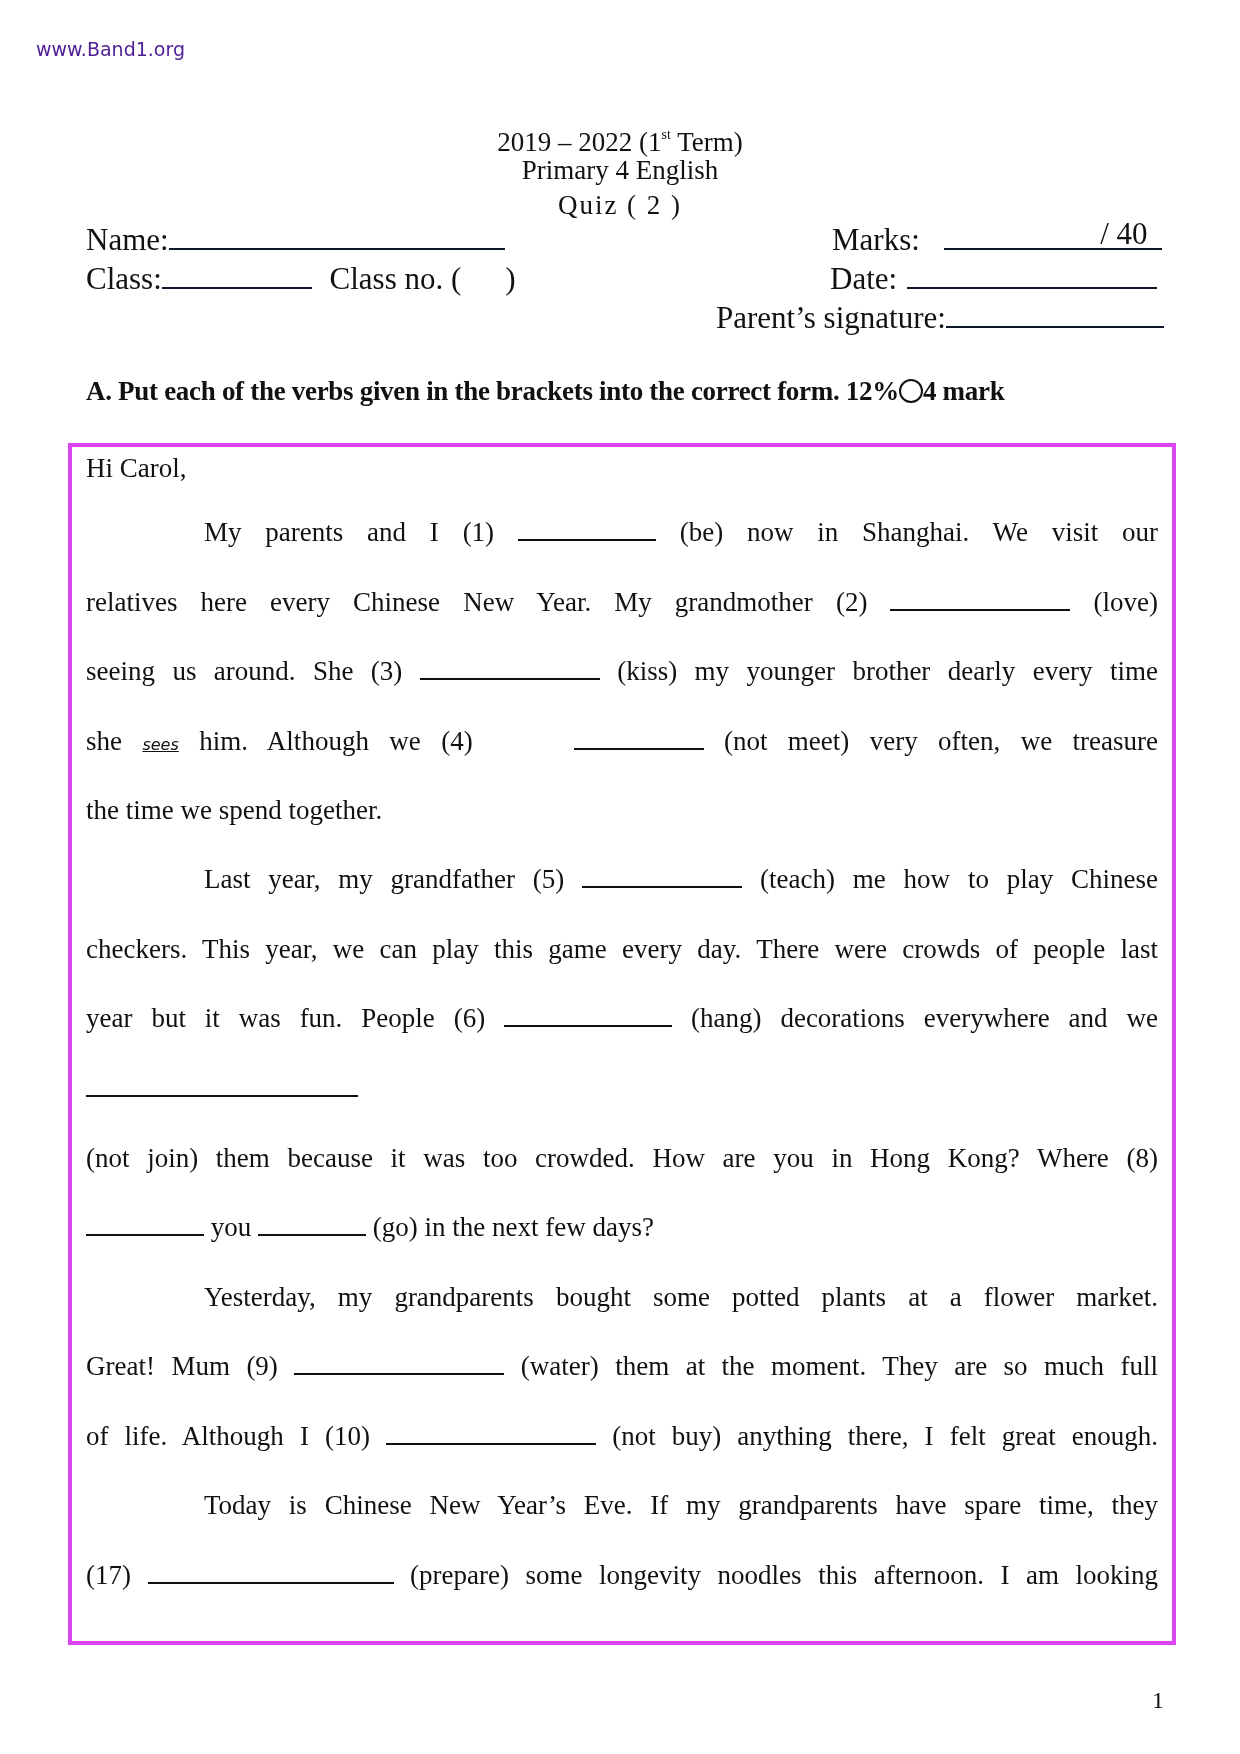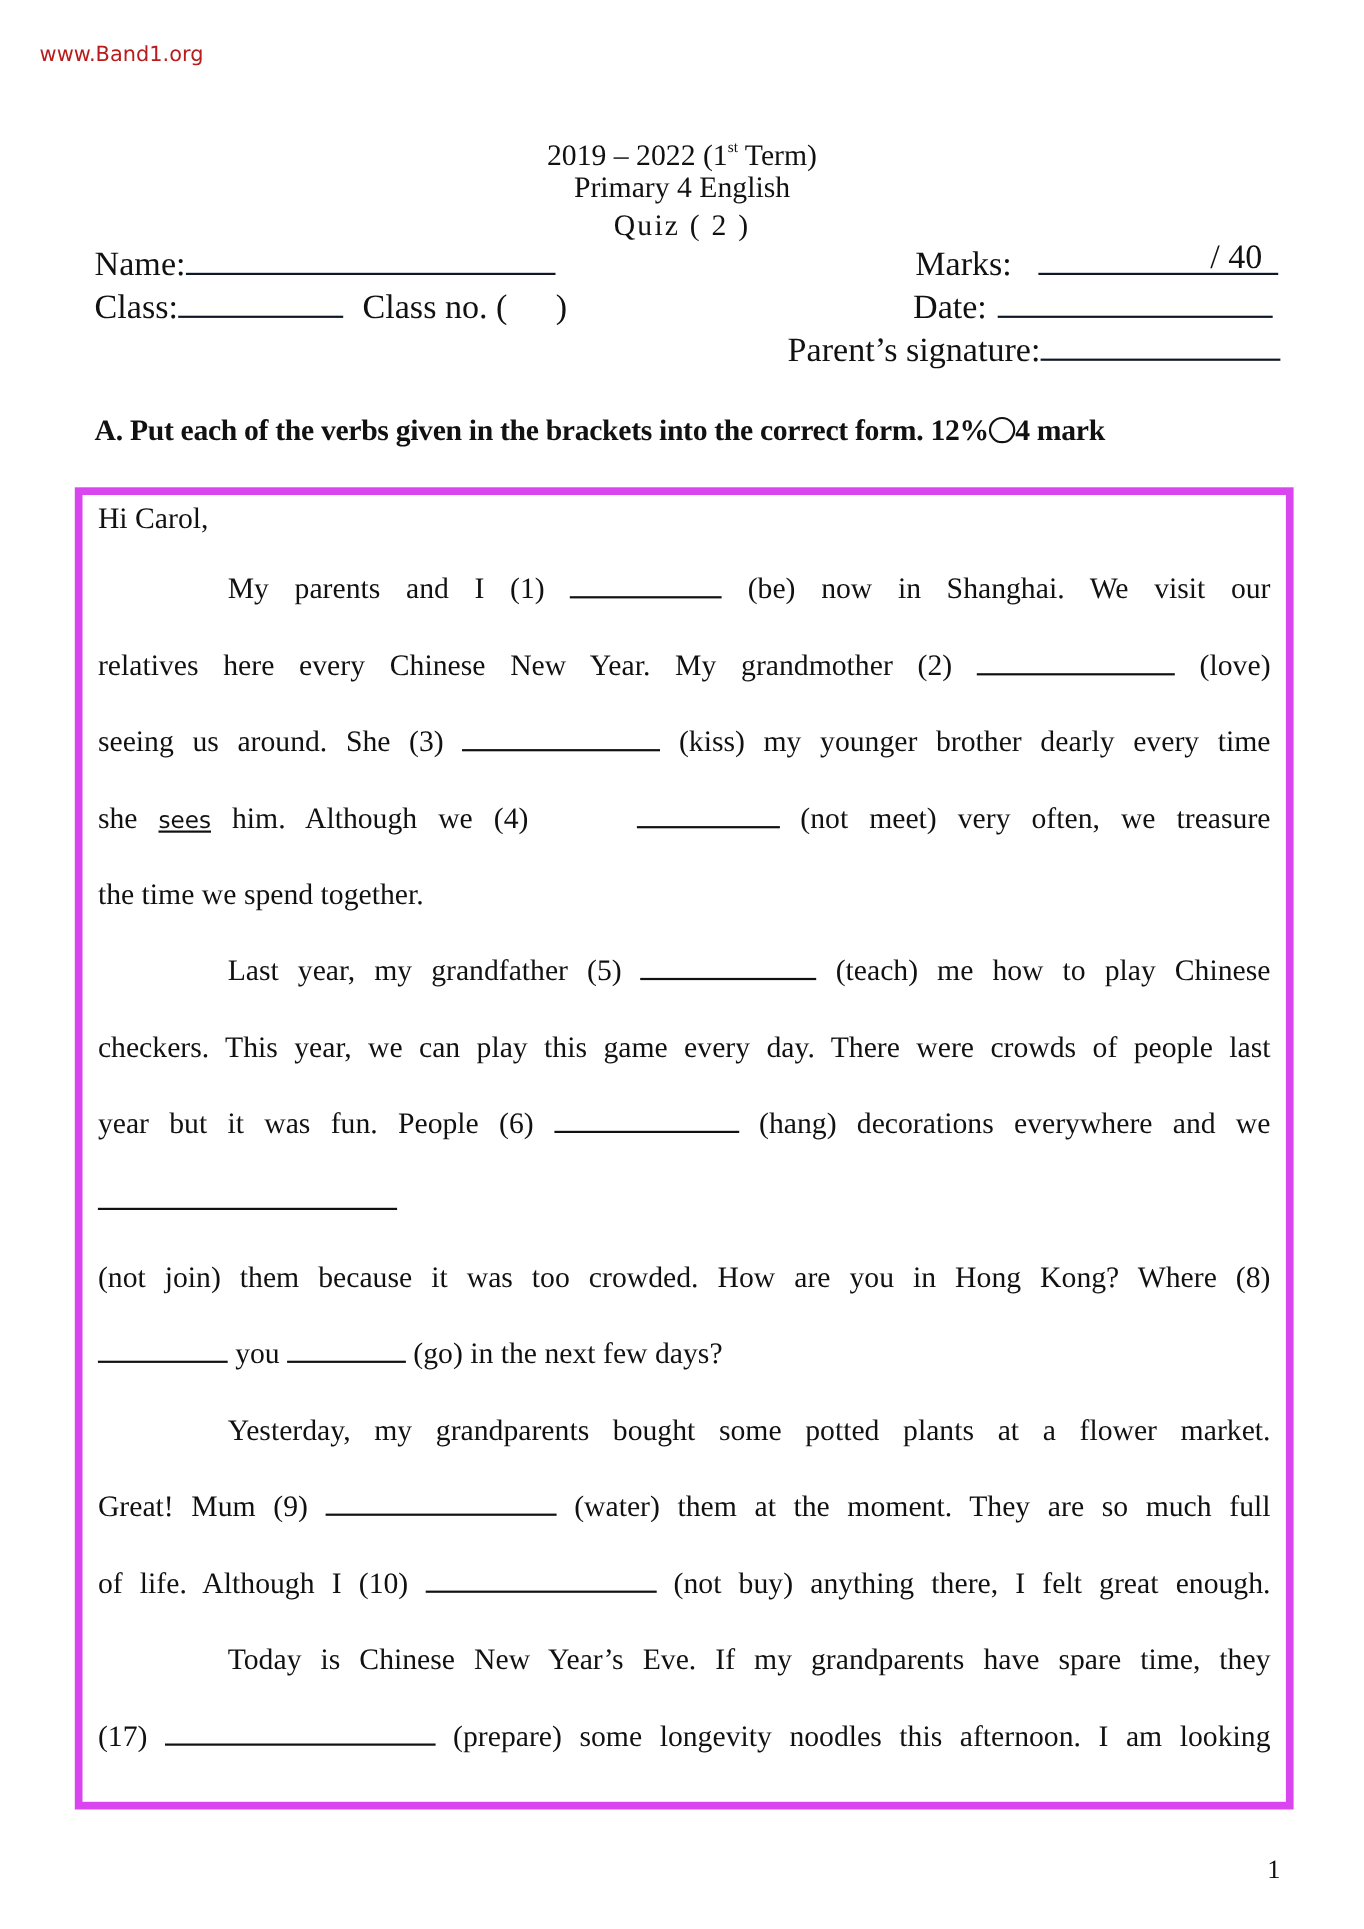--- a/index.html
+++ b/index.html
@@ -2,47 +2,47 @@
 <html><head>
   <meta charset="utf-8">
   <style>
     html, body { margin: 0; padding: 0; background: #ffffff; }
     body {
       width: 1240px; height: 1754px; position: relative; overflow: hidden;
       font-family: "Liberation Serif", "DejaVu Serif", serif; color: #111;
     }
     .site {
       position: absolute; left: 36px; top: 38px;
-      font-family: "DejaVu Sans", "Liberation Sans", sans-serif; font-size: 19px; color: #b91c1c;
+      font-family: "DejaVu Sans", "Liberation Sans", sans-serif; font-size: 19px; color: #4c1d95;
     }
     .header { position: absolute; left: 0; width: 1240px; text-align: center; font-size: 27px; line-height: 34px; }
     .h1 { top: 118px; }
     .h2 { top: 153px; }
     .h3 { top: 188px; letter-spacing: 2px; }
     .h1 sup { font-size: 14px; vertical-align: 12px; }
     .field { position: absolute; font-size: 31px; line-height: 34px; white-space: nowrap; text-align: center; }
     .blank { display: inline-block; border-bottom: 2px solid #0f172a; height: 26px; vertical-align: baseline; }
     .marks-blank { position: relative; }
     .marks-blank span { position: absolute; right: 14px; bottom: -3px; }
     .section-title {
       position: absolute; left: 86px; top: 376px; font-size: 27px; font-weight: bold; white-space: nowrap;
       letter-spacing: -0.3px;
     }
     .circle { display: inline-block; width: 20px; height: 20px; border: 2px solid #111; border-radius: 50%; vertical-align: -3px; }
     .box {
       position: absolute; left: 68px; top: 443px; width: 1108px; height: 1202px;
-      border: 7px solid #d946ef; box-sizing: border-box;
+      border: 4px solid #d946ef; box-sizing: border-box;
     }
     .line {
       position: absolute; left: 14px; right: 14px; font-size: 27px; line-height: 34px; white-space: nowrap;
     }
     .line.just { text-align: justify; text-align-last: justify; white-space: normal; }
     .indent { padding-left: 118px; }
     .b { display: inline-block; border-bottom: 2px solid #111; height: 24px; }
-    .hand { font-family: "DejaVu Sans", sans-serif; font-size: 21px; text-decoration: underline; }
+    .hand { font-family: "DejaVu Sans", sans-serif; font-style: italic; font-size: 16px; text-decoration: underline; }
     .pagenum { position: absolute; left: 1152px; top: 1687px; font-size: 24px; }
   </style>
 </head>
 <body>
 
 <div class="site">www.Band1.org</div>
 
 <div class="header h1"><span>2019 – 2022 (1</span><sup>st</sup><span> Term)</span></div>
 <div class="header h2">Primary 4 English</div>
 <div class="header h3">Quiz ( 2 )</div>

